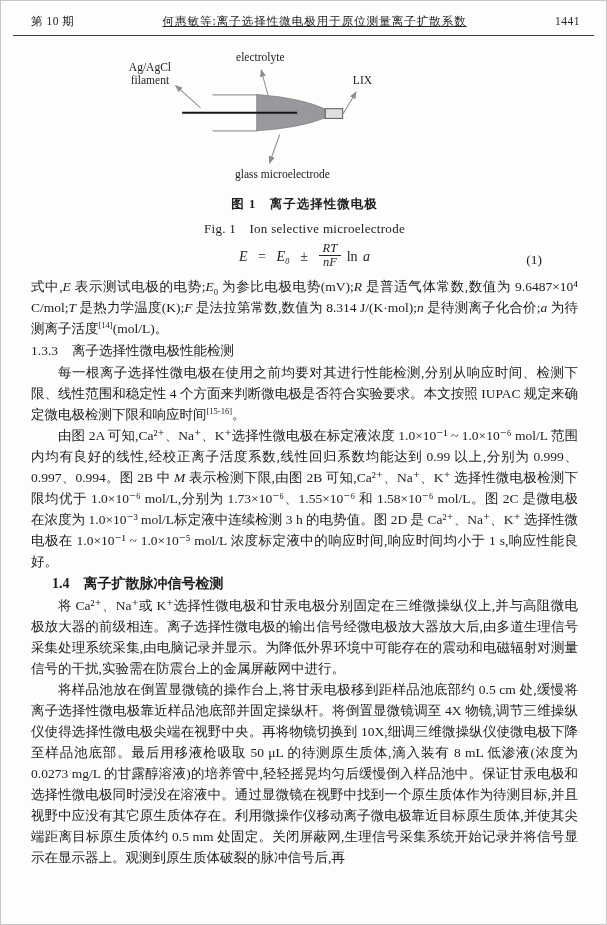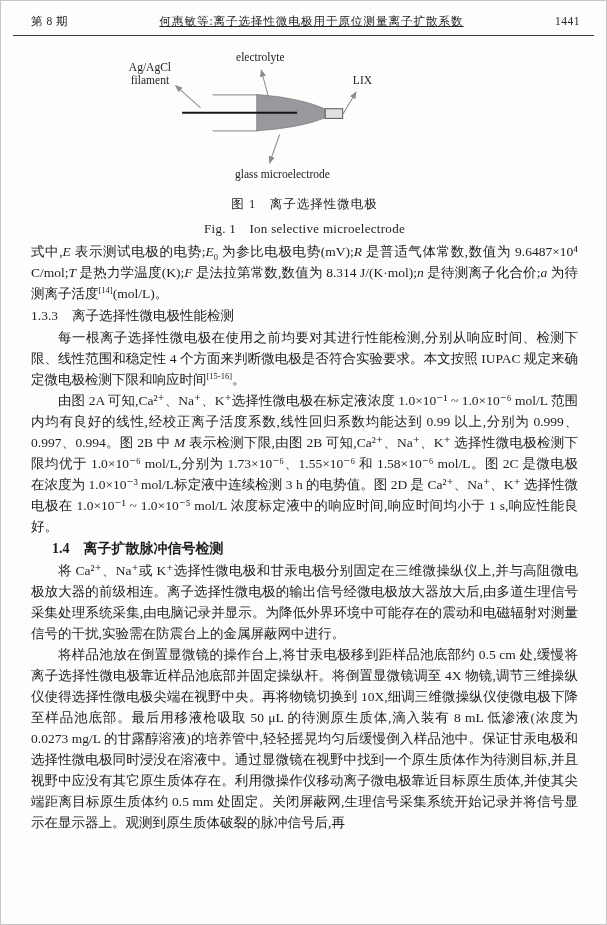--- a/index.html
+++ b/index.html
@@ -23,42 +23,42 @@
   .content{
     position:absolute;top:43px;left:30px;width:547px;
     font-size:13.5px;line-height:21px;
     text-align:justify;text-justify:inter-character;
   }
   p.para{margin:0;text-indent:2em;}
   p.noindent{text-indent:0;}
   sup{font-size:8.5px;line-height:0;vertical-align:super;}
   sub{font-size:8.5px;line-height:0;vertical-align:sub;}
   figure.fig{margin:4px 0 2px 0;text-align:center;}
-  .cap-zh{font-size:12.5px;font-weight:normal;margin-top:2px;letter-spacing:1px;}
+  .cap-zh{font-size:12.5px;font-weight:bold;margin-top:2px;letter-spacing:1px;}
   .cap-en{font-size:13px;margin-top:3px;letter-spacing:.3px;}
   .h3{margin:1px 0;}
   .h3 .hnum{margin-right:14px;}
   .h2{margin:1px 0;font-weight:bold;font-size:14px;}
   .h2 .hnum{margin-right:14px;margin-left:21px;}
   .equation{position:relative;text-align:center;padding:3px 0 5px 0;font-size:14px;}
   .eq-main i{margin:0 2px;}
   .eq-op{margin:0 5px;}
   .frac{display:inline-block;vertical-align:middle;text-align:center;font-size:12.5px;margin:0 2px;position:relative;top:-2px;}
   .frac .num{display:block;line-height:1.05;border-bottom:1px solid #222;padding:0 2px;}
   .frac .den{display:block;line-height:1.05;padding:0 2px;}
   .eq-no{position:absolute;right:36px;top:50%;transform:translateY(-50%);font-size:13.5px;}
   svg text{font-family:"Liberation Serif","DejaVu Serif",serif;font-size:12.5px;fill:#222;}
 </style>
 </head>
 <body>
 
 <div class="page">
 
   <div class="journal-header">
-    <span>第 8 期</span>
+    <span>第 10 期</span>
     <span class="run-title">何惠敏等:离子选择性微电极用于原位测量离子扩散系数</span>
     <span>1441</span>
   </div>
   <div class="rule"></div>
 
   <div class="content">
 
 
     <figure class="fig">
       <svg width="405" height="138" viewBox="0 0 440 150">
@@ -87,20 +87,32 @@
         <text x="52" y="39" text-anchor="middle">filament</text>
         <text x="283" y="39" text-anchor="middle">LIX</text>
         <text x="196" y="141" text-anchor="middle">glass microelectrode</text>
       </svg>
       <div class="cap-zh">图 1　离子选择性微电极</div>
       <div class="cap-en">Fig. 1　Ion selective microelectrode</div>
     </figure>
 
 
 
+    <div class="equation">
+      <span class="eq-main">
+        <i>E</i>
+        <span class="eq-op">=</span>
+        <i>E₀</i>
+        <span class="eq-op">±</span>
+        <span class="frac"><span class="num"><i>RT</i></span><span class="den"><i>nF</i></span></span>
+        <span>ln</span>
+        <i>a</i>
+      </span>
+      <span class="eq-no">(1)</span>
+    </div>
 
     <p class="para noindent"><span>式中,</span><i>E</i><span> 表示测试电极的电势;</span><i>E</i><sub>0</sub><span> 为参比电极电势(mV);</span><i>R</i><span> 是普适气体常数,数值为 9.6487×10⁴ C/mol;</span><i>T</i><span> 是热力学温度(K);</span><i>F</i><span> 是法拉第常数,数值为 8.314 J/(K·mol);</span><i>n</i><span> 是待测离子化合价;</span><i>a</i><span> 为待测离子活度</span><sup>[14]</sup><span>(mol/L)。</span></p>
 
     <div class="h3">
       <span class="hnum">1.3.3</span><span>离子选择性微电极性能检测</span>
     </div>
 
     <p class="para"><span>每一根离子选择性微电极在使用之前均要对其进行性能检测,分别从响应时间、检测下限、线性范围和稳定性 4 个方面来判断微电极是否符合实验要求。本文按照 IUPAC 规定来确定微电极检测下限和响应时间</span><sup>[15-16]</sup><span>。</span></p>
     <p class="para"><span>由图 2A 可知,Ca²⁺、Na⁺、K⁺选择性微电极在标定液浓度 1.0×10⁻¹ ~ 1.0×10⁻⁶ mol/L 范围内均有良好的线性,经校正离子活度系数,线性回归系数均能达到 0.99 以上,分别为 0.999、0.997、0.994。图 2B 中 </span><i>M</i><span> 表示检测下限,由图 2B 可知,Ca²⁺、Na⁺、K⁺ 选择性微电极检测下限均优于 1.0×10⁻⁶ mol/L,分别为 1.73×10⁻⁶、1.55×10⁻⁶ 和 1.58×10⁻⁶ mol/L。图 2C 是微电极在浓度为 1.0×10⁻³ mol/L标定液中连续检测 3 h 的电势值。图 2D 是 Ca²⁺、Na⁺、K⁺ 选择性微电极在 1.0×10⁻¹ ~ 1.0×10⁻⁵ mol/L 浓度标定液中的响应时间,响应时间均小于 1 s,响应性能良好。</span></p>
 

